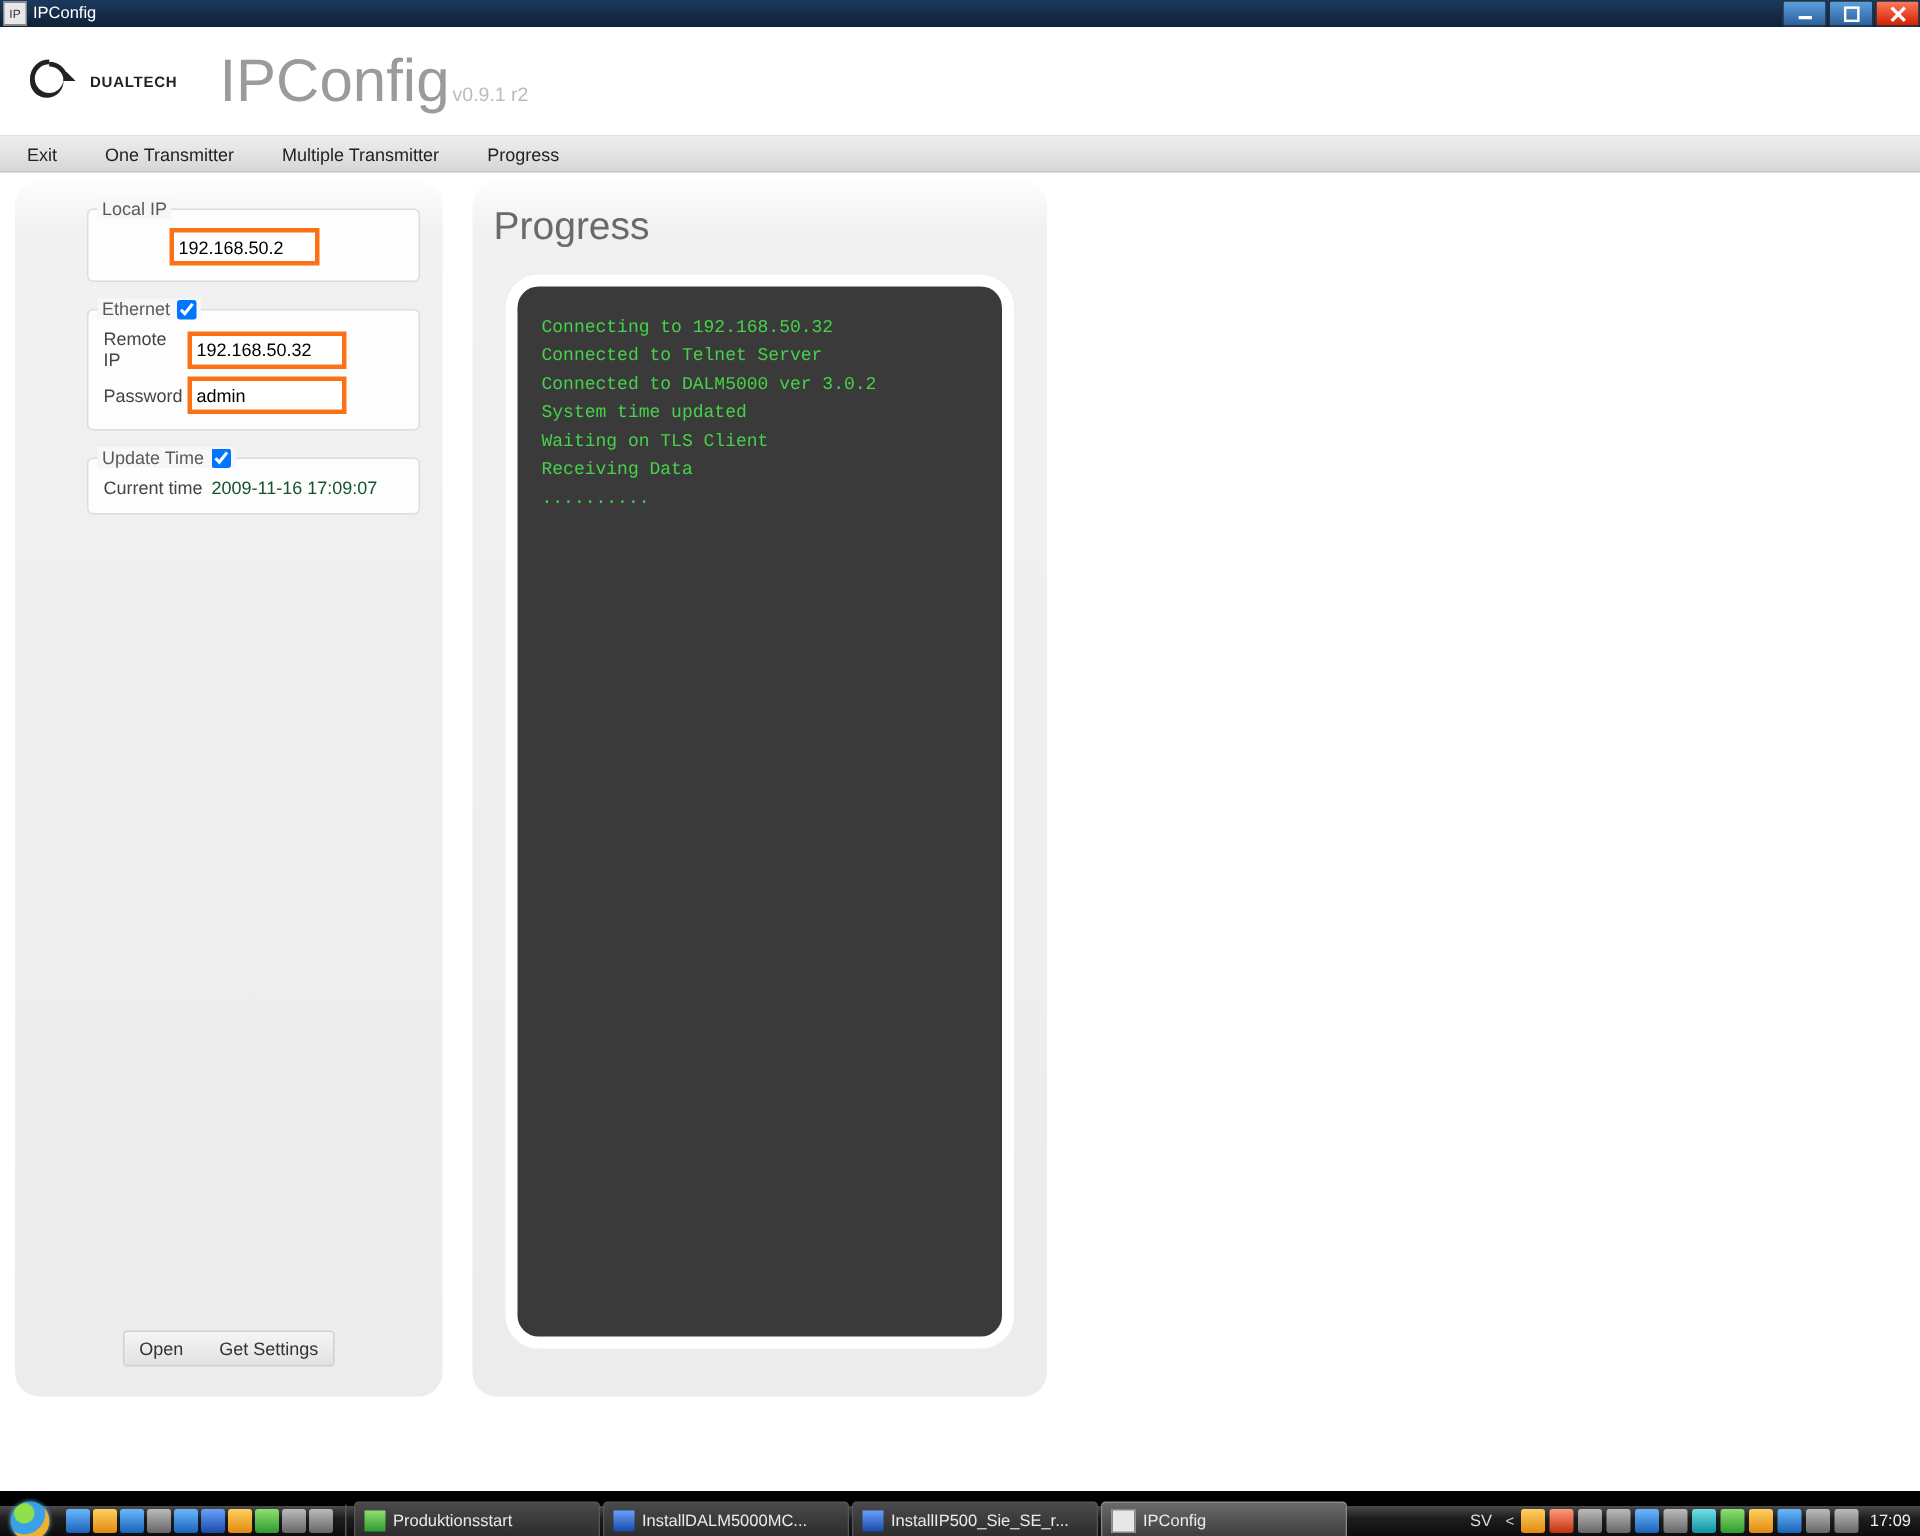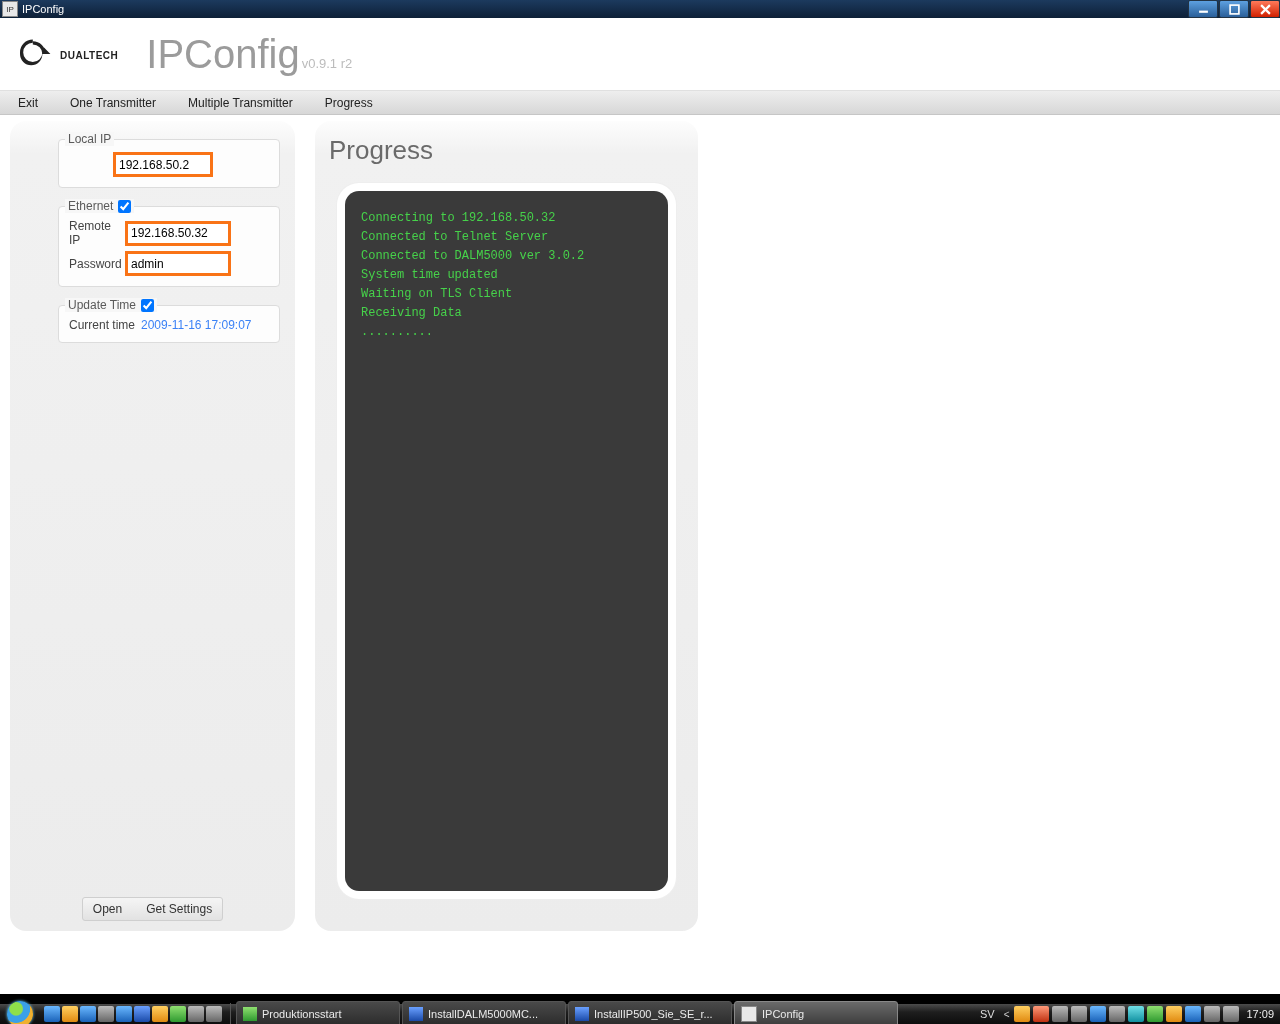--- a/index.html
+++ b/index.html
@@ -27,26 +27,26 @@
   .panel{background:linear-gradient(#fdfdfd,#f1f1f1 4%,#ececec);border-radius:16px;box-sizing:border-box;position:relative;}
   .panel.connect{width:285px;height:810px;padding:14px 14px 10px 14px;}
   .panel.progress{width:383px;height:810px;padding:14px;}
   .panel h1{margin:0 0 18px 0;font-size:26px;font-weight:300;color:#6a6a6a;font-family:"Segoe UI Light","Segoe UI",sans-serif;}
   .group{border:1px solid #dcdcdc;border-radius:4px;background:#fdfdfd;padding:8px 10px 10px 10px;margin:0 0 18px 34px;width:200px;position:relative;}
   .group.localip{margin-top:4px;}
   .group .glabel{position:absolute;top:-8px;left:6px;background:#f7f7f7;padding:0 3px;font-size:12px;color:#5a5a5a;display:flex;align-items:center;gap:5px;}
   .group .glabel input[type=checkbox]{margin:0;}
   .group .row{display:flex;align-items:center;margin-top:4px;}
   .group .row label{width:56px;font-size:12px;color:#444;}
-  .group .row .val{font-size:12px;color:#3b82f6;}
+  .group .row .val{font-size:12px;color:#14532d;}
   .txt{width:94px;height:17px;border:3px solid #f97316;padding:1px 3px;font-family:inherit;font-size:12px;}
   .txt.local{width:88px;margin-left:44px;}
   .radios{display:flex;flex-direction:column;gap:2px;margin-left:16px;}
   .radios label{font-size:12px;display:flex;align-items:center;gap:3px;}
-  .btnrow{position:absolute;bottom:10px;left:0;right:0;display:flex;justify-content:center;align-items:center;}
+  .btnrow{position:absolute;bottom:20px;left:0;right:0;display:flex;justify-content:center;align-items:center;}
   .btnbar{background:linear-gradient(#f5f5f5,#e2e2e2);border:1px solid #cfcfcf;border-radius:3px;padding:3px 6px;display:flex;gap:16px;}
   .btnbar .btn{font-size:12px;color:#333;padding:1px 4px;cursor:default;}
   .terminal{position:absolute;left:30px;right:30px;top:70px;bottom:40px;background:#3a3a3a;border-radius:14px;padding:18px 16px;box-sizing:border-box;font-family:"Courier New",monospace;font-size:12px;color:#46d24a;line-height:19px;white-space:pre;overflow:hidden;box-shadow:0 0 0 8px #fff, 0 0 0 9px #eee;}
   
   .taskbar{position:absolute;left:0;right:0;bottom:0;height:20px;background:linear-gradient(#4b4b4b,#1e1e1e 40%,#0c0c0c);display:flex;align-items:center;}
   .start{width:40px;height:30px;display:flex;align-items:center;justify-content:center;}
   .start .orb{width:26px;height:26px;border-radius:50%;background:radial-gradient(circle at 35% 30%,#8fe04a 0 25%,#3aa0e8 30% 55%,#f0b030 58% 78%,#e05030 80%);box-shadow:0 0 3px #6ad0ff;}
   .ql{display:flex;align-items:center;padding:0 4px;gap:2px;}
   .ql .qicon,.tray .ticon2{width:16px;height:16px;border-radius:2px;}
   .tbtn{height:24px;min-width:150px;max-width:160px;margin:0 1px;border:1px solid #555;border-radius:3px;background:linear-gradient(#4a4a4a,#2a2a2a);display:flex;align-items:center;padding:0 6px;color:#eaeaea;font-size:11px;gap:5px;overflow:hidden;white-space:nowrap;}

